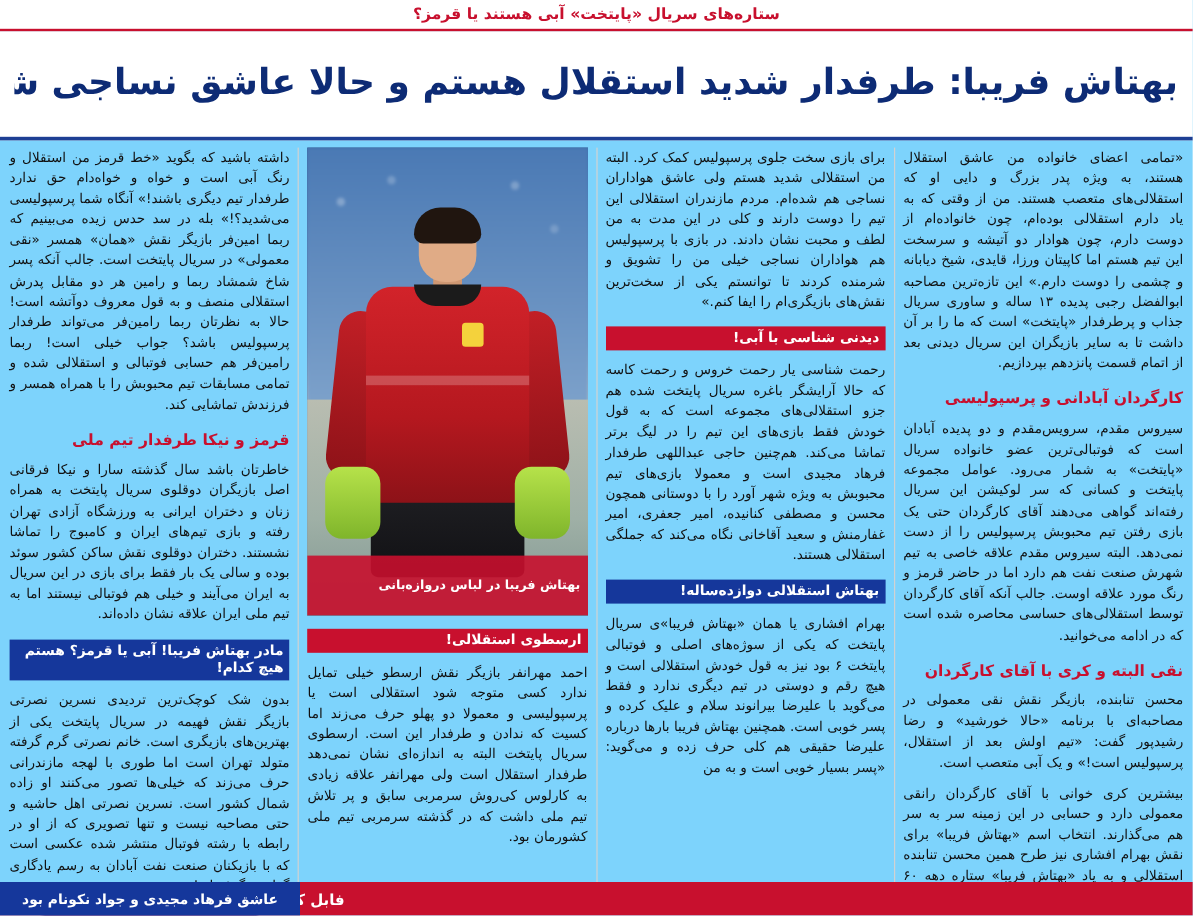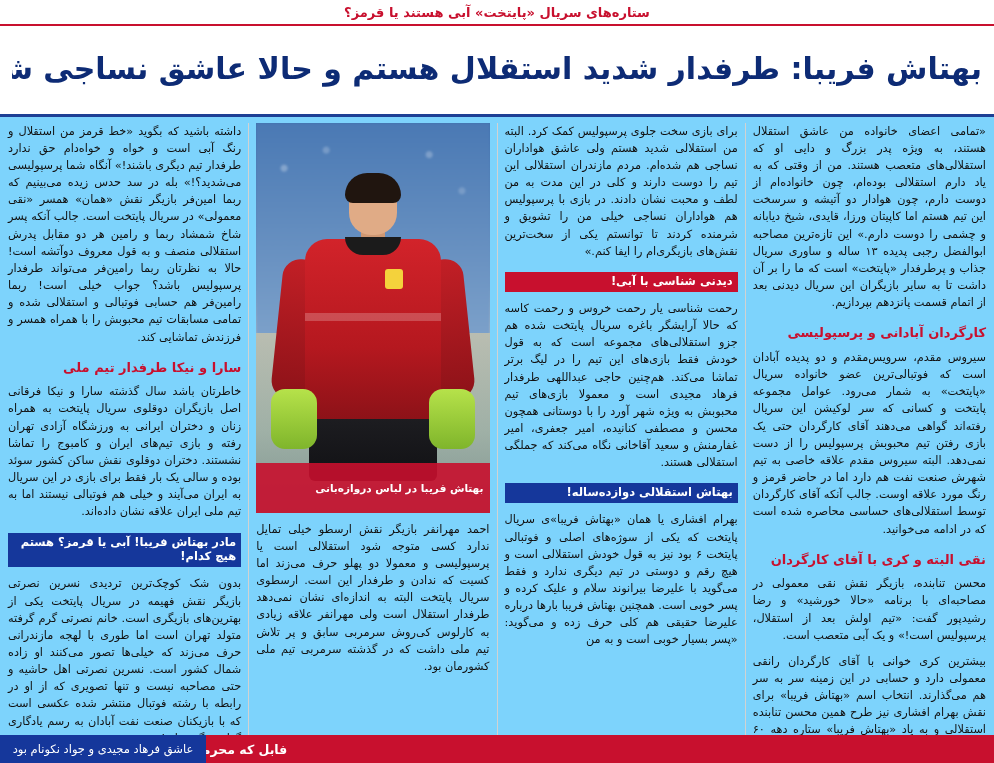--- a/index.html
+++ b/index.html
@@ -206,24 +206,24 @@
     top: 2px;
     background: #fff;
     color: #c8102e;
     font-weight: bold;
     font-size: 15px;
     width: 22px; height: 22px;
     display: flex; align-items:center; justify-content:center;
     border-radius: 3px;
   }
   .bottom-left-blue {
-    position:absolute; left:0; top:0; bottom:0; width: 206px;
+    position:absolute; left:0; top:0; bottom:0; width: 250px;
     background:#15379b;
     display:flex; align-items:center; justify-content:center;
-    color:#fff; font-size:11.5px; font-weight:normal;
+    color:#fff; font-size:11.5px; font-weight:bold;
   }
 </style>
 </head>
 <body>
 
 <div class="page">
 
   <div class="kicker-bar">
     <span class="kicker-text">ستاره‌های سریال «پایتخت» آبی هستند یا قرمز؟</span>
   </div>
@@ -263,25 +263,26 @@
               <div class="k-neck"></div>
               <div class="k-collar"></div>
               <div class="k-head"></div>
               <div class="k-hair"></div>
               <div class="k-glove-l"></div>
               <div class="k-glove-r"></div>
             </div>
           </div>
           <div class="photo-cap">بهتاش فریبا در لباس دروازه‌بانی</div>
         </div>
+        <div class="sub-red">ارسطوی استقلالی!</div>
         <p class="para">احمد مهرانفر بازیگر نقش ارسطو خیلی تمایل ندارد کسی متوجه شود استقلالی است یا پرسپولیسی و معمولا دو پهلو حرف می‌زند اما کسیت که ندادن و طرفدار این است. ارسطوی سریال پایتخت البته به اندازه‌ای نشان نمی‌دهد طرفدار استقلال است ولی مهرانفر علاقه زیادی به کارلوس کی‌روش سرمربی سابق و پر تلاش تیم ملی داشت که در گذشته سرمربی تیم ملی کشورمان بود.</p>
       </div>
       <div class="col">
         <p class="para">داشته باشید که بگوید «خط قرمز من استقلال و رنگ آبی است و خواه‌ و خواه‌دام حق ندارد طرفدار تیم دیگری باشند!» آنگاه شما پرسپولیسی می‌شدید؟!» بله در سد حدس زیده می‌بینیم که ربما امین‌فر بازیگر نقش «همان» همسر «نقی معمولی» در سریال پایتخت است. جالب آنکه پسر شاخ شمشاد ربما و رامین هر دو مقابل پدرش استقلالی منصف و به قول معروف دوآتشه است! حالا به نظرتان ربما رامین‌فر می‌تواند طرفدار پرسپولیس باشد؟ جواب خیلی است! ربما رامین‌فر هم حسابی فوتبالی و استقلالی شده و تمامی مسابقات تیم محبوبش را با همراه همسر و فرزندش تماشایی کند.</p>
-        <div class="sub-plain-red">سارا و نیکا طرفدار تیم ملی</div>
+        <div class="sub-plain-red">قرمز و نیکا طرفدار تیم ملی</div>
         <p class="para">خاطرتان باشد سال گذشته سارا و نیکا فرقانی اصل بازیگران دوقلوی سریال پایتخت به همراه زنان و دختران ایرانی به ورزشگاه آزادی تهران رفته و بازی تیم‌های ایران و کامبوج را تماشا نشستند. دختران دوقلوی نقش ساکن کشور سوئد بوده و سالی یک بار فقط برای بازی در این سریال به ایران می‌آیند و خیلی هم فوتبالی نیستند اما به تیم ملی ایران علاقه نشان داده‌اند.</p>
         <div class="sub-blue">مادر بهتاش فریبا! آبی یا قرمز؟ هستم هیچ کدام!</div>
         <p class="para">بدون شک کوچک‌ترین تردیدی نسرین نصرتی بازیگر نقش فهیمه در سریال پایتخت یکی از بهترین‌های بازیگری است. خانم نصرتی گرم گرفته متولد تهران است اما طوری با لهجه مازندرانی حرف می‌زند که خیلی‌ها تصور می‌کنند او زاده شمال کشور است. نسرین نصرتی اهل حاشیه و حتی مصاحبه نیست و تنها تصویری که از او در رابطه با رشته فوتبال منتشر شده عکسی است که با بازیکنان صنعت نفت آبادان به رسم یادگاری گذاشته گرفته‌اند!</p>
         <div class="pullquote">سرویس مقدم پرسپولیسی است محسن تنابنده استقلالی</div>
       </div>
     </div>
 
   <div class="bottom-bar">
     <div class="bb-num">۵</div>
     <div class="bottom-left-blue">عاشق فرهاد مجیدی و جواد نکونام بود</div>

